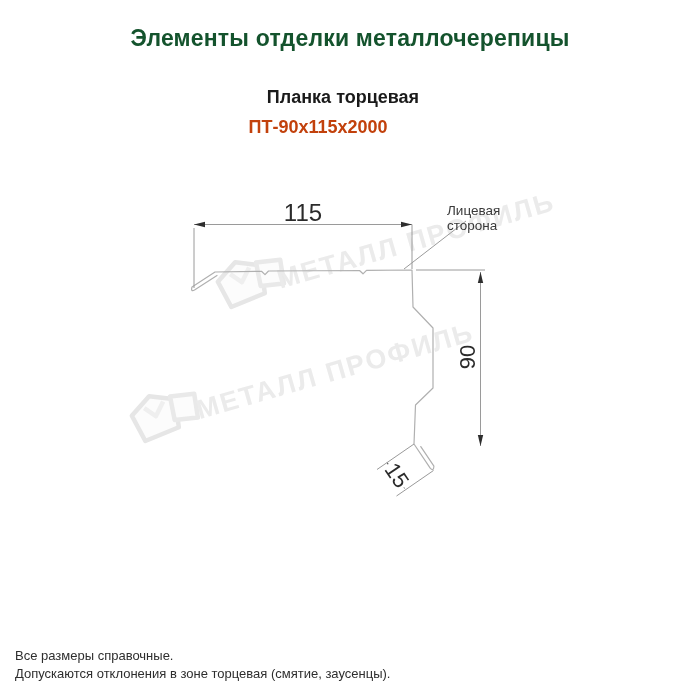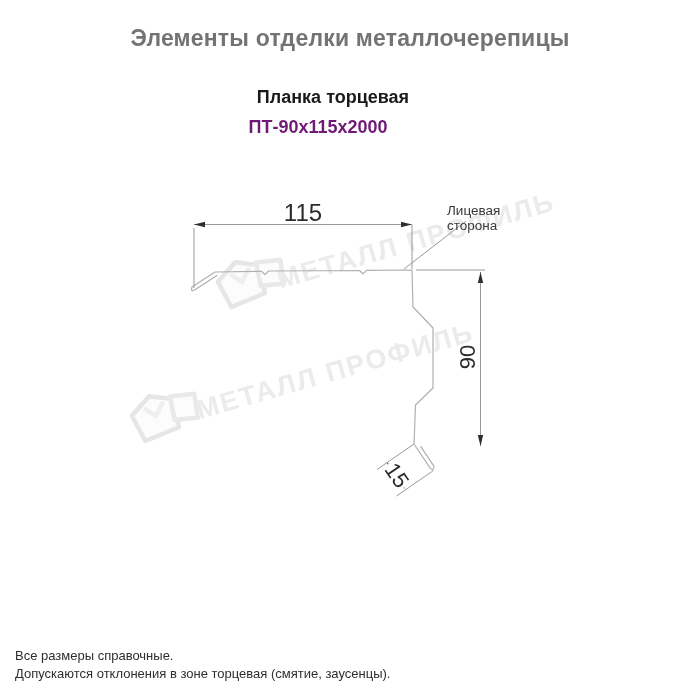--- a/index.html
+++ b/index.html
@@ -3,30 +3,30 @@
 <meta charset="utf-8">
 <style>
   html,body { margin:0; padding:0; background:#888; }
   .canvas {
     position:relative; width:700px; height:700px; margin:0 auto;
     background:#ffffff; overflow:hidden;
     font-family:"Liberation Sans", sans-serif;
   }
   .page-title {
     position:absolute; top:25px; left:0; width:700px;
-    text-align:center; font-size:23px; font-weight:bold; color:#737373;
+    text-align:center; font-size:23px; font-weight:bold; color:#14532d;
     letter-spacing:0.2px;
   }
   .product-name {
-    position:absolute; top:87px; left:0; width:666px;
+    position:absolute; top:87px; left:10px; width:666px;
     text-align:center; font-size:18px; font-weight:bold; color:#1a1a1a;
   }
   .product-code {
     position:absolute; top:117px; left:0; width:636px;
-    text-align:center; font-size:18px; font-weight:bold; color:#701a75;
+    text-align:center; font-size:18px; font-weight:bold; color:#c2410c;
   }
   .drawing-svg { position:absolute; left:0; top:0; }
   .footer-notes {
     position:absolute; left:15px; top:647px; font-size:13px; color:#2e2e2e;
     line-height:18px;
   }
   svg text { font-family:"Liberation Sans", sans-serif; }
   .dim-text { font-size:24px; fill:#2b2b2b; }
   .dim-text-small { font-size:22px; fill:#2b2b2b; }
   .label-text { font-size:13.5px; fill:#3a3a3a; }

